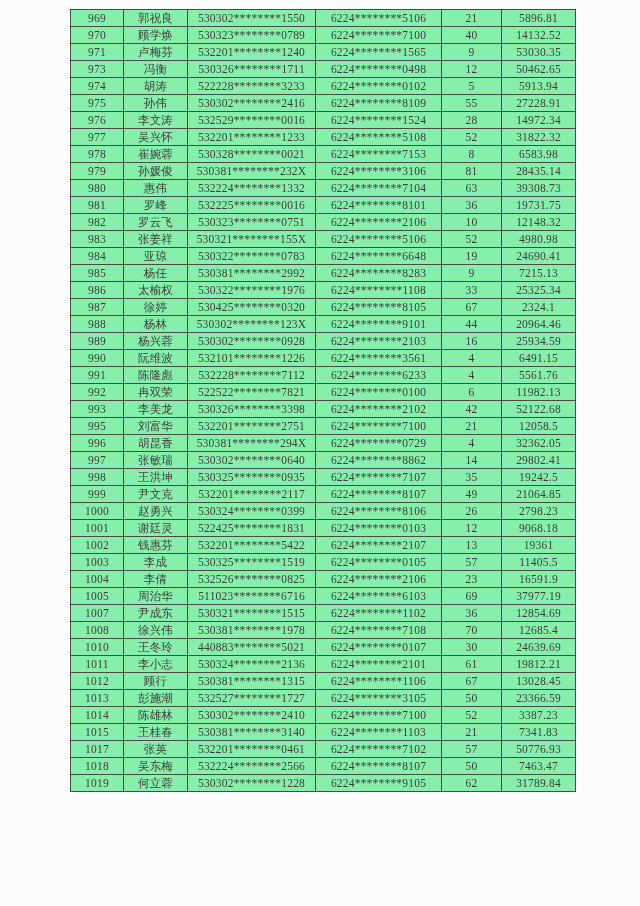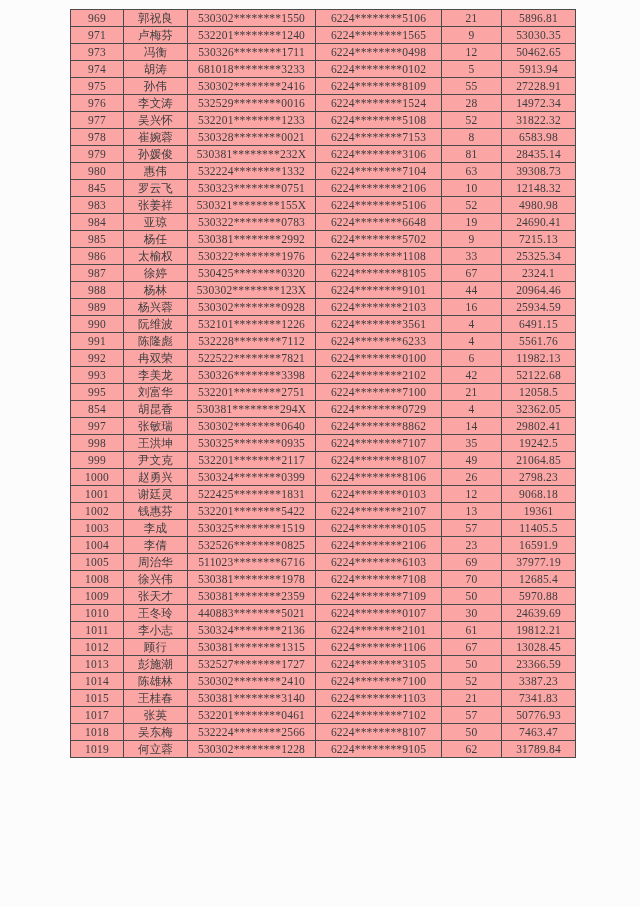--- a/index.html
+++ b/index.html
@@ -15,21 +15,21 @@
     background: #fcfcfc;
     overflow: hidden;
   }
   table.data-table {
     position: absolute;
     left: 70px;
     top: 9px;
     width: 505px;
     border-collapse: collapse;
     table-layout: fixed;
-    background: #fca5a5;
+    background: #86efac;
   }
   table.data-table td {
     border: 1px solid #4a4a4a;
     height: 16px;
     padding: 0 2px;
     font-size: 11.5px;
     line-height: 16px;
     color: #3d3d3d;
     text-align: center;
     white-space: nowrap;
@@ -59,39 +59,47 @@
     <tbody>
         <tr>
           <td>969</td>
           <td>郭祝良</td>
           <td>530302********1550</td>
           <td>6224********5106</td>
           <td>21</td>
           <td>5896.81</td>
         </tr>
         <tr>
+          <td>970</td>
+          <td>顾学焕</td>
+          <td>530323********0789</td>
+          <td>6224********7100</td>
+          <td>40</td>
+          <td>14132.52</td>
+        </tr>
+        <tr>
           <td>971</td>
           <td>卢梅芬</td>
           <td>532201********1240</td>
           <td>6224********1565</td>
           <td>9</td>
           <td>53030.35</td>
         </tr>
         <tr>
           <td>973</td>
           <td>冯衡</td>
           <td>530326********1711</td>
           <td>6224********0498</td>
           <td>12</td>
           <td>50462.65</td>
         </tr>
         <tr>
           <td>974</td>
           <td>胡涛</td>
-          <td>681018********3233</td>
+          <td>522228********3233</td>
           <td>6224********0102</td>
           <td>5</td>
           <td>5913.94</td>
         </tr>
         <tr>
           <td>975</td>
           <td>孙伟</td>
           <td>530302********2416</td>
           <td>6224********8109</td>
           <td>55</td>
@@ -131,21 +139,29 @@
         </tr>
         <tr>
           <td>980</td>
           <td>惠伟</td>
           <td>532224********1332</td>
           <td>6224********7104</td>
           <td>63</td>
           <td>39308.73</td>
         </tr>
         <tr>
-          <td>845</td>
+          <td>981</td>
+          <td>罗峰</td>
+          <td>532225********0016</td>
+          <td>6224********8101</td>
+          <td>36</td>
+          <td>19731.75</td>
+        </tr>
+        <tr>
+          <td>982</td>
           <td>罗云飞</td>
           <td>530323********0751</td>
           <td>6224********2106</td>
           <td>10</td>
           <td>12148.32</td>
         </tr>
         <tr>
           <td>983</td>
           <td>张姜祥</td>
           <td>530321********155X</td>
@@ -158,21 +174,21 @@
           <td>亚琼</td>
           <td>530322********0783</td>
           <td>6224********6648</td>
           <td>19</td>
           <td>24690.41</td>
         </tr>
         <tr>
           <td>985</td>
           <td>杨任</td>
           <td>530381********2992</td>
-          <td>6224********5702</td>
+          <td>6224********8283</td>
           <td>9</td>
           <td>7215.13</td>
         </tr>
         <tr>
           <td>986</td>
           <td>太榆权</td>
           <td>530322********1976</td>
           <td>6224********1108</td>
           <td>33</td>
           <td>25325.34</td>
@@ -235,21 +251,21 @@
         </tr>
         <tr>
           <td>995</td>
           <td>刘富华</td>
           <td>532201********2751</td>
           <td>6224********7100</td>
           <td>21</td>
           <td>12058.5</td>
         </tr>
         <tr>
-          <td>854</td>
+          <td>996</td>
           <td>胡昆香</td>
           <td>530381********294X</td>
           <td>6224********0729</td>
           <td>4</td>
           <td>32362.05</td>
         </tr>
         <tr>
           <td>997</td>
           <td>张敏瑞</td>
           <td>530302********0640</td>
@@ -315,36 +331,36 @@
         </tr>
         <tr>
           <td>1005</td>
           <td>周治华</td>
           <td>511023********6716</td>
           <td>6224********6103</td>
           <td>69</td>
           <td>37977.19</td>
         </tr>
         <tr>
+          <td>1007</td>
+          <td>尹成东</td>
+          <td>530321********1515</td>
+          <td>6224********1102</td>
+          <td>36</td>
+          <td>12854.69</td>
+        </tr>
+        <tr>
           <td>1008</td>
           <td>徐兴伟</td>
           <td>530381********1978</td>
           <td>6224********7108</td>
           <td>70</td>
           <td>12685.4</td>
         </tr>
         <tr>
-          <td>1009</td>
-          <td>张天才</td>
-          <td>530381********2359</td>
-          <td>6224********7109</td>
-          <td>50</td>
-          <td>5970.88</td>
-        </tr>
-        <tr>
           <td>1010</td>
           <td>王冬玲</td>
           <td>440883********5021</td>
           <td>6224********0107</td>
           <td>30</td>
           <td>24639.69</td>
         </tr>
         <tr>
           <td>1011</td>
           <td>李小志</td>

